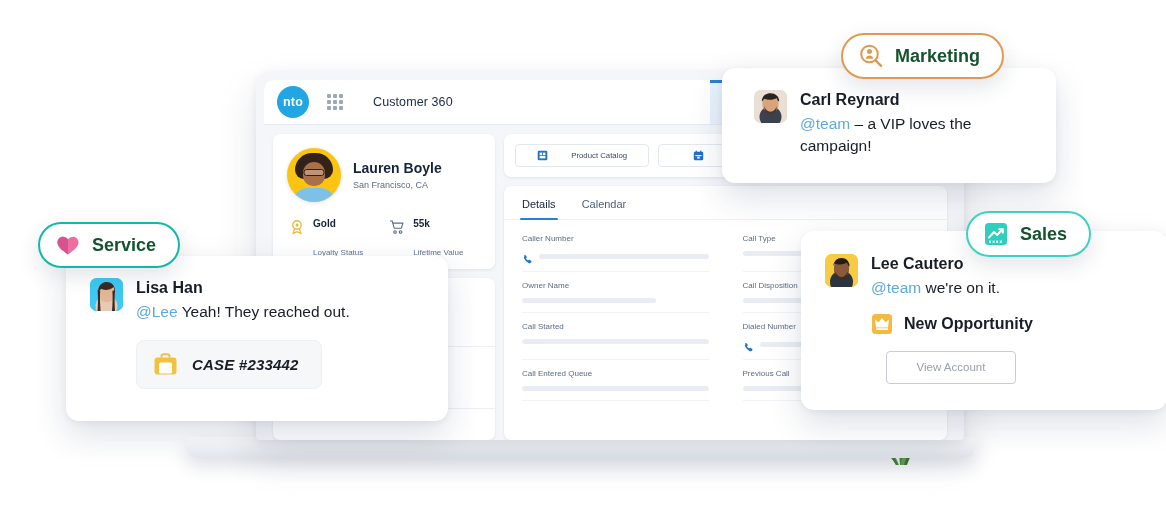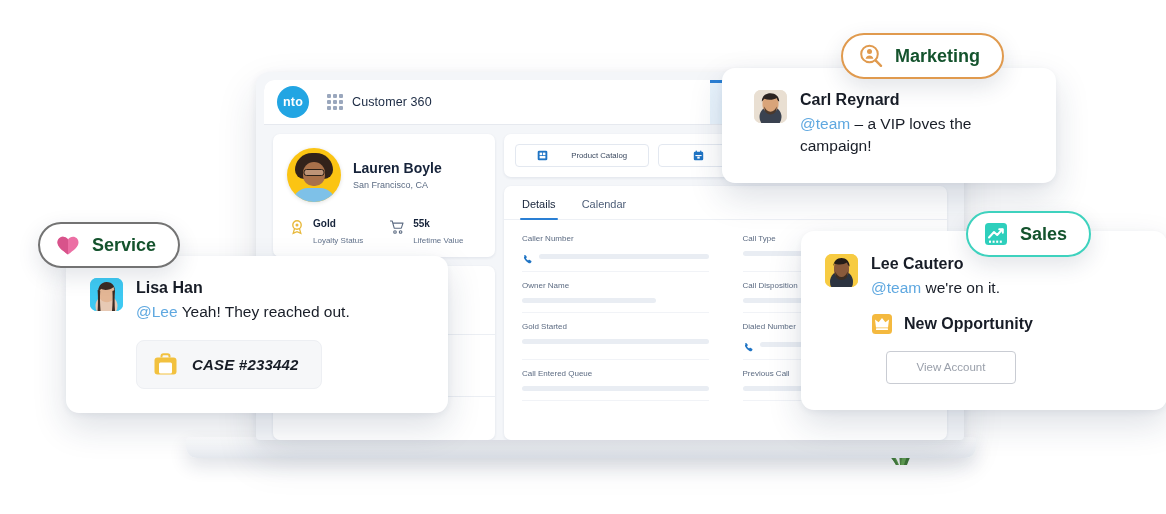--- a/index.html
+++ b/index.html
@@ -34,21 +34,21 @@
   .nto-logo{
     width:32px;height:32px;border-radius:50%;
     background:#22a5e3;color:#fff;
     display:flex;align-items:center;justify-content:center;
     font-size:12.5px;font-weight:700;letter-spacing:.2px;
     margin-left:13px;flex:none;
   }
   .waffle{width:16px;height:16px;margin-left:18px;flex:none;
     display:grid;grid-template-columns:repeat(3,1fr);grid-template-rows:repeat(3,1fr);gap:2.4px;}
   .waffle i{background:#9aa7bd;border-radius:1px;display:block;}
-  .app-title{margin-left:9px;font-size:12.5px;color:#1b2a43;letter-spacing:.1px;flex:none;}
+  .app-title{margin-left:30px;font-size:12.5px;color:#1b2a43;letter-spacing:.1px;flex:none;}
   .tabs{margin-left:auto;display:flex;height:100%;align-items:stretch;}
   .tab{
     display:flex;align-items:center;gap:8px;
     padding:0 15px;font-size:9.5px;color:#4a5b75;
     position:relative;white-space:nowrap;
   }
   .tab.active{background:#e8f3fc;color:#2b3d59;}
   .tab.active:before{content:"";position:absolute;left:0;right:0;top:0;height:2.5px;background:#2a7fd4;}
   .chev{width:0;height:0;border-left:3.6px solid transparent;border-right:3.6px solid transparent;
     border-top:4.4px solid #6b7c96;}
@@ -76,21 +76,21 @@
   .avatar-ring .glasses{position:absolute;left:50%;top:21px;transform:translateX(-50%);
     width:19px;height:5px;border:1.2px solid #2b2018;border-radius:3px;background:rgba(255,255,255,.25);}
   .avatar-ring .body{position:absolute;left:50%;bottom:-4px;transform:translateX(-50%);
     width:44px;height:18px;border-radius:16px 16px 0 0;background:#7ec1e8;}
   .p-name{font-size:14px;font-weight:700;color:#16233a;line-height:1.25;}
   .p-loc{font-size:9px;color:#5b6b83;margin-top:3px;}
   .stats{display:flex;gap:26px;margin-top:16px;padding-left:2px;}
   .stat{display:flex;align-items:flex-start;gap:8px;}
   .stat-ico{width:16px;height:16px;flex:none;margin-top:1px;}
   .stat-v{font-size:10px;font-weight:700;color:#16233a;line-height:1.2;}
-  .stat-l{font-size:8px;color:#62728b;margin-top:6px;}
+  .stat-l{font-size:8px;color:#62728b;margin-top:18px;}
 
   .notes-card{flex:1;padding:0;position:relative;overflow:hidden;}
   .notes-label{font-size:8px;color:#7b8aa1;position:absolute;left:14px;top:52px;}
   .notes-card .divider{position:absolute;left:0;right:0;height:1px;background:#eceff4;}
 
   
   .actions{display:flex;gap:9px;padding:10px 11px;}
   .abtn{
     flex:1;height:21px;border:1px solid #e3e8f0;border-radius:4px;background:#fff;
     display:flex;align-items:center;justify-content:center;gap:23px;
@@ -123,33 +123,33 @@
 
   
   .pill{
     position:absolute;display:flex;align-items:center;gap:11px;
     background:#fff;border-radius:999px;padding:8px 22px 8px 15px;
     font-size:18px;font-weight:700;color:#14532d;
     box-shadow:0 8px 22px rgba(30,45,80,.13);
   }
   .pill .pico{width:26px;height:26px;flex:none;}
   .pill-marketing{left:841px;top:33px;border:2px solid #e09a4e;}
-  .pill-service{left:38px;top:222px;border:2px solid #737373;}
+  .pill-service{left:38px;top:222px;border:2px solid #14b8a6;}
   .pill-sales{left:966px;top:211px;border:2px solid #3ed2be;}
 
   
   .fcard{position:absolute;background:#fff;border-radius:13px;
     box-shadow:0 14px 34px rgba(30,45,80,.15), 0 2px 6px rgba(30,45,80,.06);}
   .fc-row{display:flex;gap:13px;}
   .fc-av{width:33px;height:33px;border-radius:7px;flex:none;position:relative;overflow:hidden;}
   .fc-name{font-size:16px;font-weight:700;color:#181d27;line-height:1.3;}
   .fc-msg{font-size:15.5px;color:#181d27;line-height:1.42;margin-top:2px;}
   .mention{color:#5fa8e0;}
   .card-marketing{left:722px;top:68px;width:270px;padding:22px 32px 26px;}
-  .card-service{left:66px;top:256px;width:334px;padding:22px 24px 24px;}
+  .card-service{left:66px;top:256px;width:334px;padding:22px 24px 32px;}
   .card-sales{left:801px;top:231px;width:318px;padding:23px 24px 26px;}
 
   .case-chip{
     margin-top:17px;margin-left:46px;display:inline-flex;align-items:center;gap:14px;
     background:#f6f7f9;border:1px solid #edeff3;border-radius:8px;
     padding:11px 22px 11px 16px;
     font-style:italic;
   }
   .case-chip .cico{width:25px;height:25px;flex:none;}
   .case-txt{font-size:15px;font-weight:700;color:#181d27;letter-spacing:.2px;}
@@ -327,21 +327,21 @@
                     </div>
                 </div>
                 <div class="field">
                   <div class="f-label">Call Disposition</div>
                   <div class="f-val">
                       <span class="f-bar"></span>
                     </div>
                 </div>
 
                 <div class="field">
-                  <div class="f-label">Gold Started</div>
+                  <div class="f-label">Call Started</div>
                   <div class="f-val">
                       <span class="f-bar"></span>
                     </div>
                 </div>
                 <div class="field">
                   <div class="f-label">Dialed Number</div>
                   <div class="f-val">
                     <span class="ph-ico">
                       <svg viewBox="0 0 11 11" width="11" height="11">
                           <path d="M2.2 1.2c.5-.5 1.2-.4 1.6.2l.8 1.2c.3.5.2 1-.2 1.3l-.5.4c.4 1 1.2 1.8 2.2 2.3l.4-.5c.4-.4.9-.5 1.3-.2l1.2.8c.6.4.6 1.1.2 1.6l-.4.4c-.6.6-1.5.7-2.3.3-1.9-1-3.4-2.5-4.3-4.4-.4-.8-.3-1.7.3-2.3z" fill="#1f74c4"></path>

